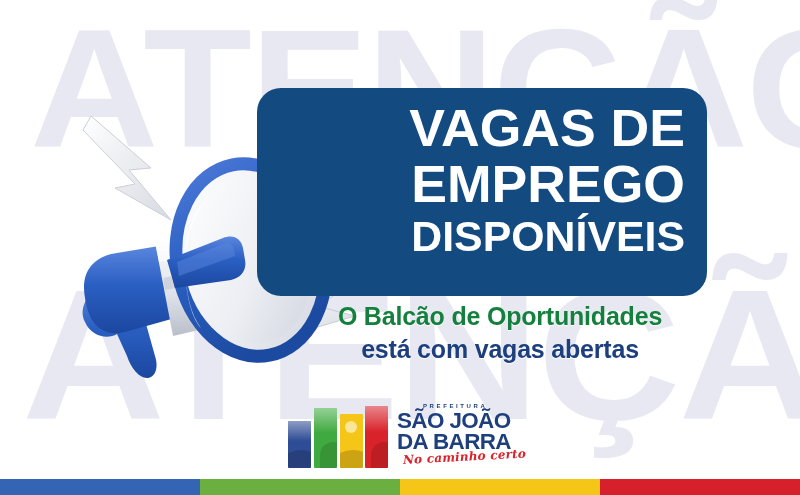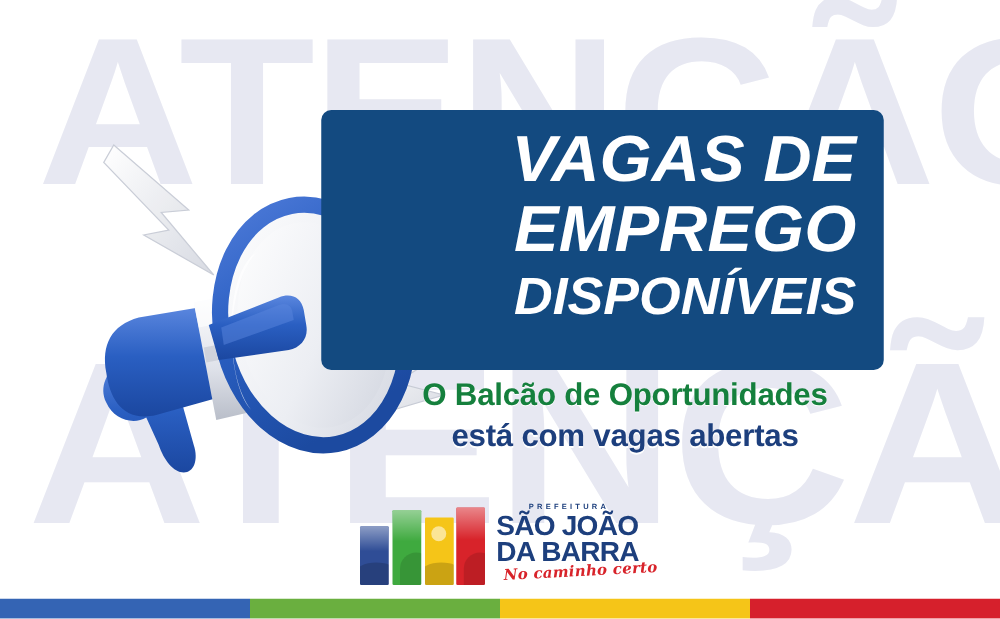--- a/index.html
+++ b/index.html
@@ -47,23 +47,22 @@
     z-index:4;
   }
   #megaphone svg{ display:block; width:100%; height:100%; }
 
   
   #banner{
     position:absolute;
     left:257px; top:88px;
     width:450px; height:208px;
     background:#134a80;
-    border-radius:8px;
+    border-radius:24px;
     z-index:5;
-    font-style:italic;
   }
   #banner-inner{
     position:absolute;
     right:22px; top:14px;
     text-align:right;
     width:calc(100% - 40px);
   }
   .bl{
     color:#ffffff;
     font-weight:700;

